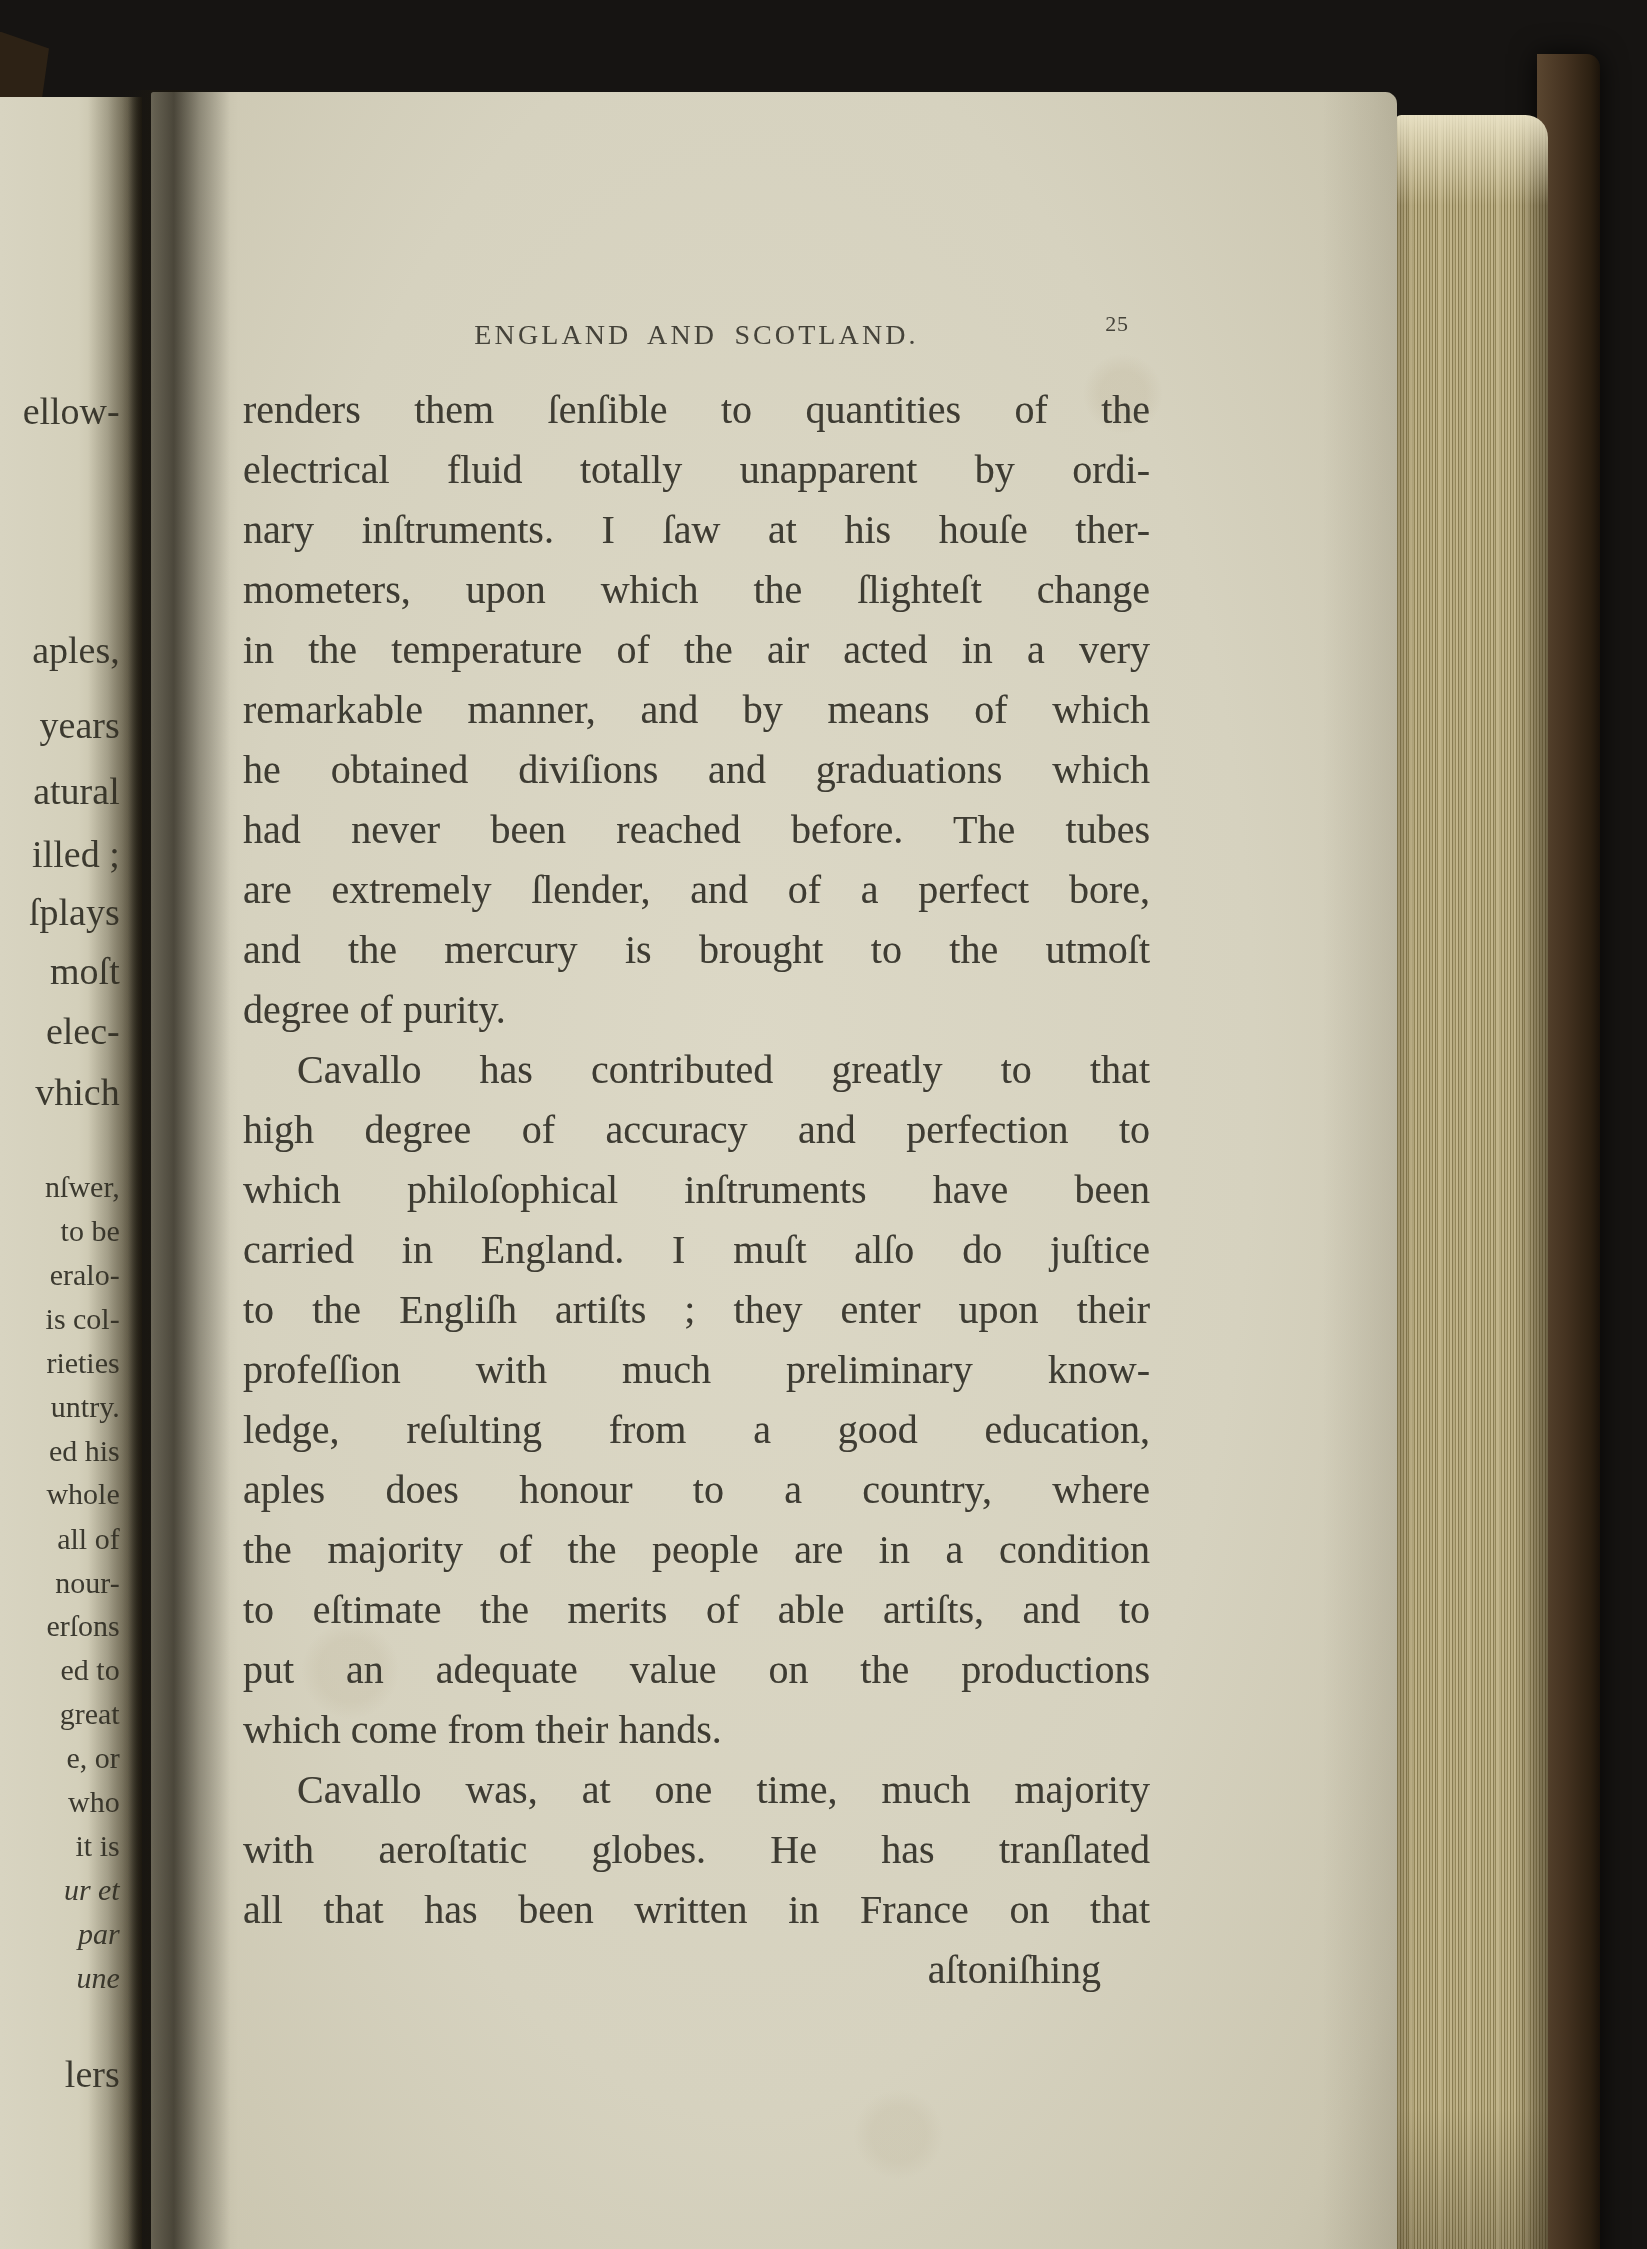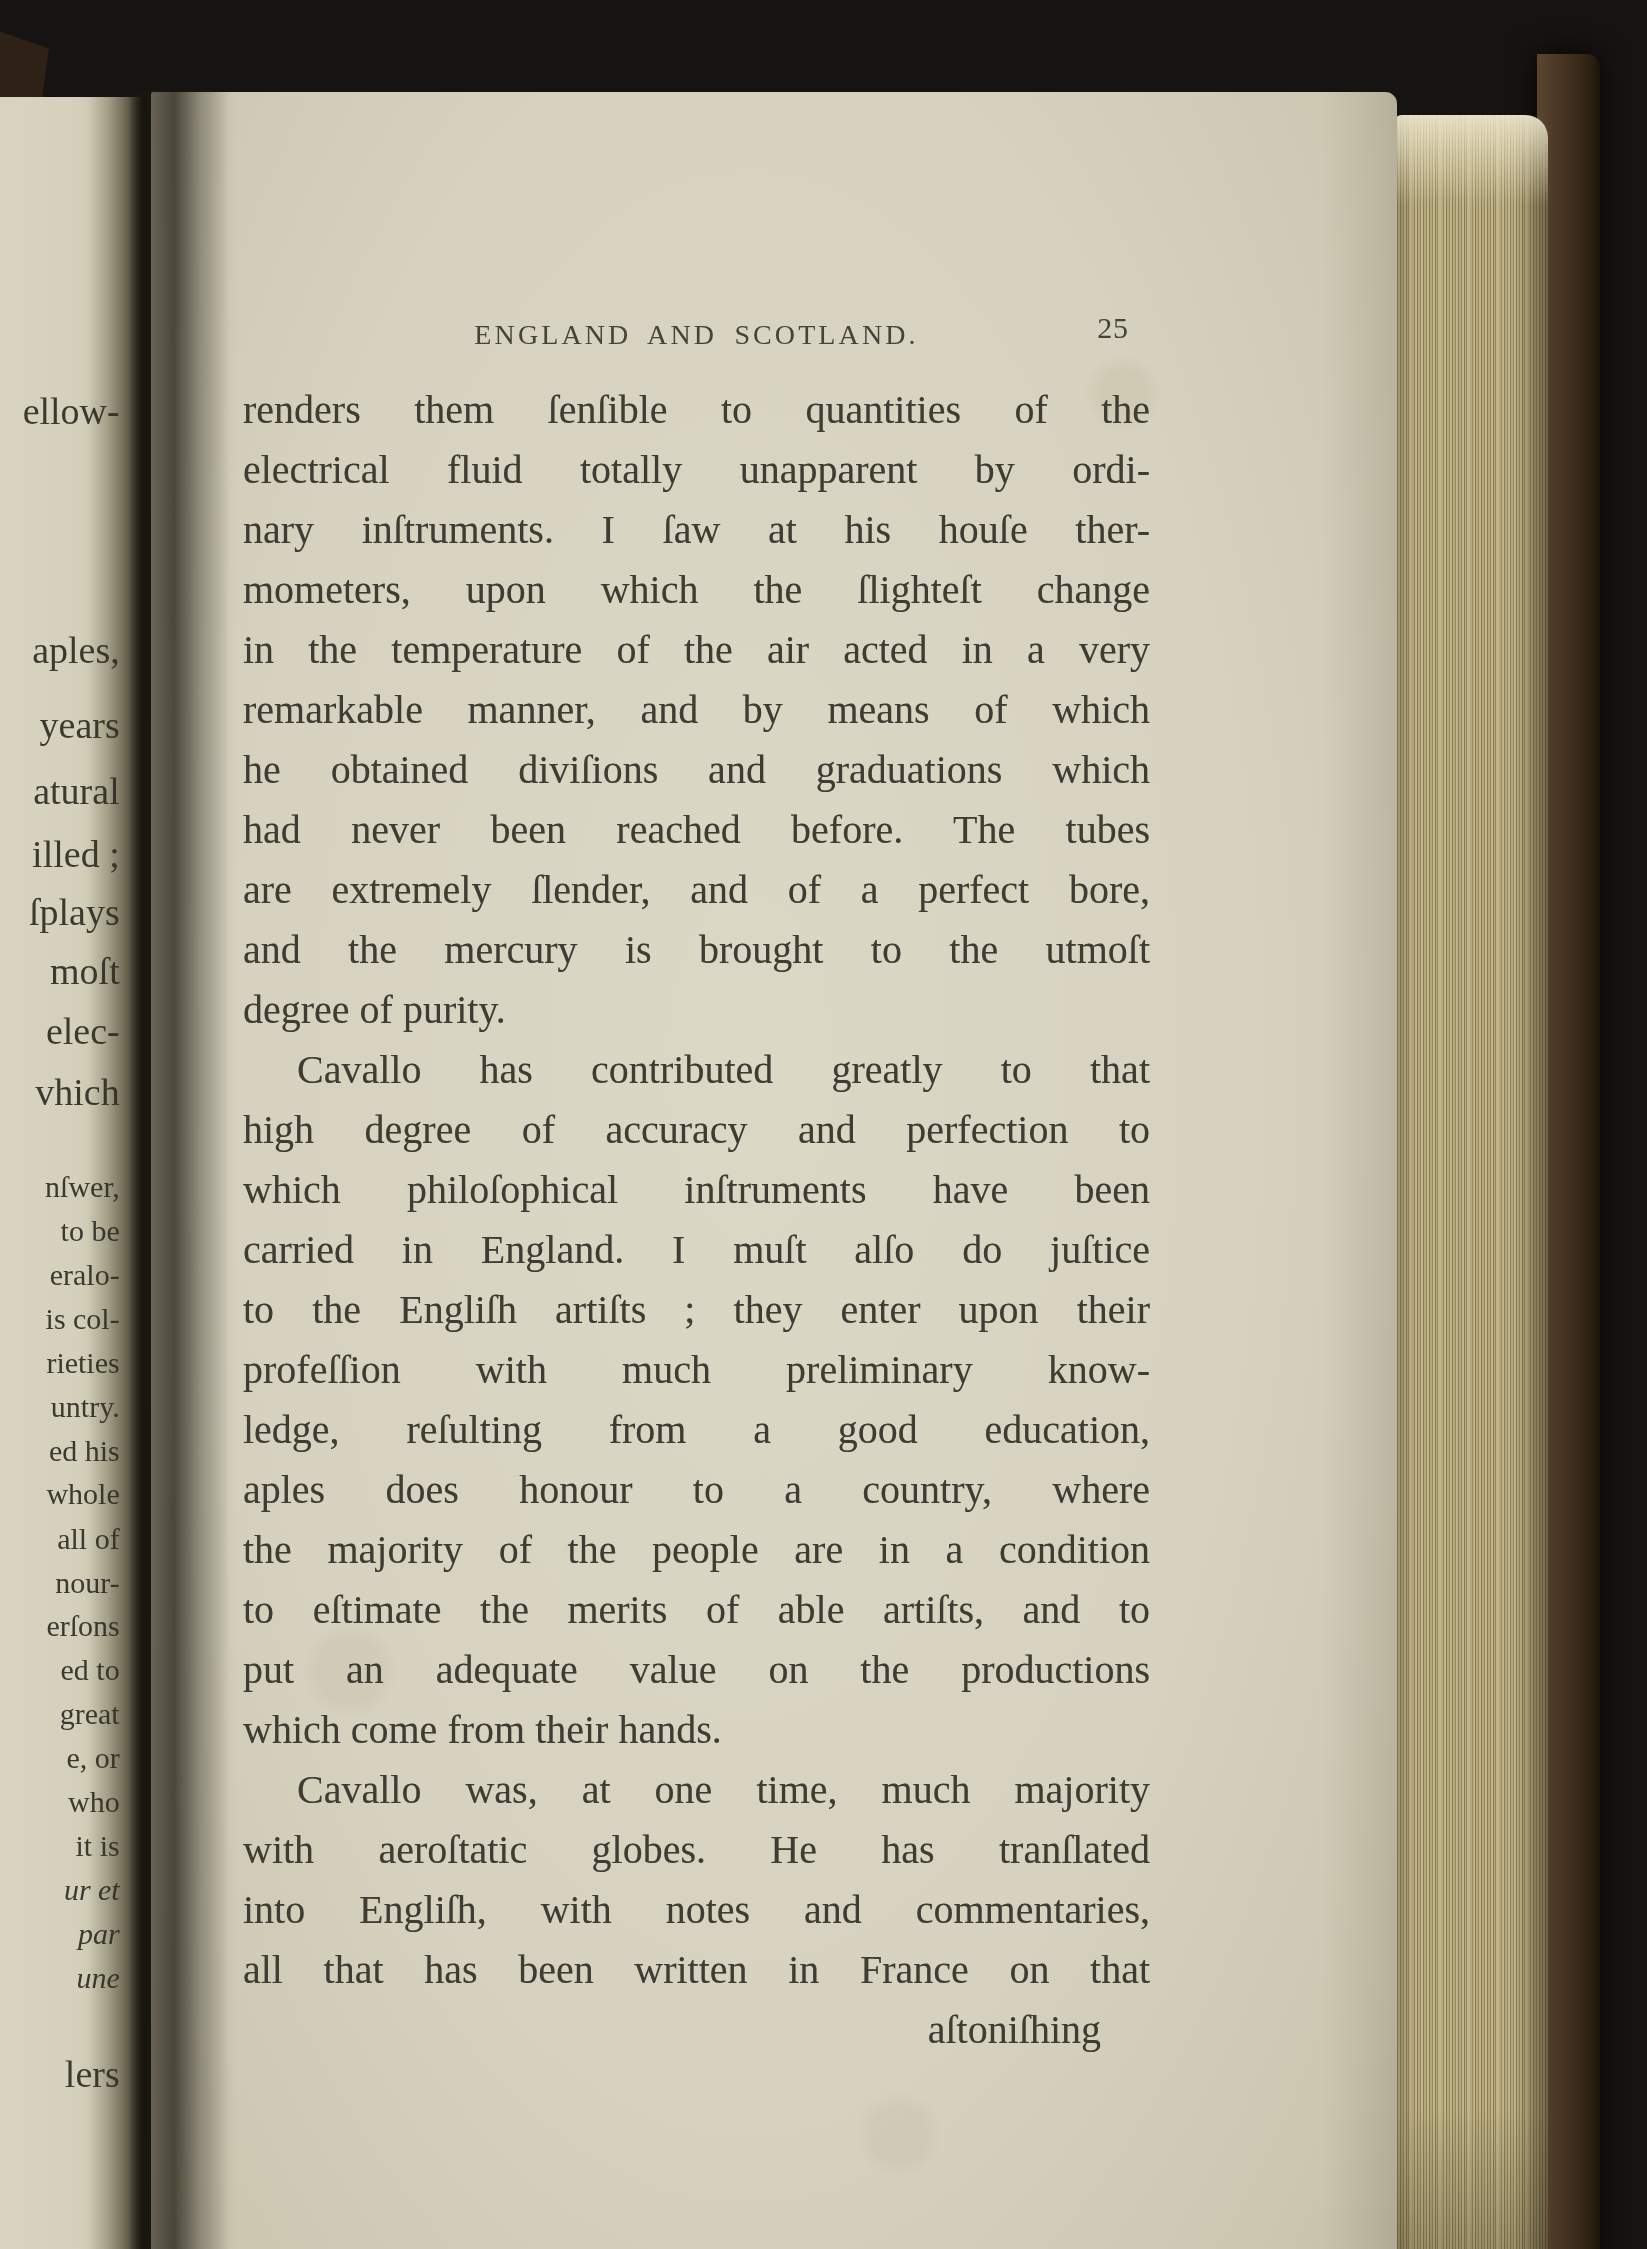--- a/index.html
+++ b/index.html
@@ -164,21 +164,21 @@
     text-align: center;
     font-size: 28px;
     letter-spacing: 3.1px;
     word-spacing: 7.2px;
     margin-top: 9px;
   }
   .page-number {
     position: absolute;
     right: 21px;
     top: 0.9px;
-    font-size: 30px;
+    font-size: 22px;
     letter-spacing: 0.9px;
   }
 
   .text-block {
     position: absolute;
     left: 243px;
     top: 380px;
     width: 907px;
     color: #3e3c33;
     font-size: 40px;
@@ -277,20 +277,19 @@
         <div class="line">to the Engliſh artiſts ; they enter upon their</div>
         <div class="line">profeſſion with much preliminary know-</div>
         <div class="line">ledge, reſulting from a good education,</div>
         <div class="line">aples does honour to a country, where</div>
         <div class="line">the majority of the people are in a condition</div>
         <div class="line">to eſtimate the merits of able artiſts, and to</div>
         <div class="line">put an adequate value on the productions</div>
         <div class="line no-justify">which come from their hands.</div>
         <div class="line indent">Cavallo was, at one time, much majority</div>
         <div class="line">with aeroſtatic globes. He has tranſlated</div>
-        <div class="line">into Engliſh, with notes and commentaries,</div>
         <div class="line">all that has been written in France on that</div>
       </div>
     <div class="catchword">aſtoniſhing</div>
   </div>
 
 </div>
 
 
 </body></html>

